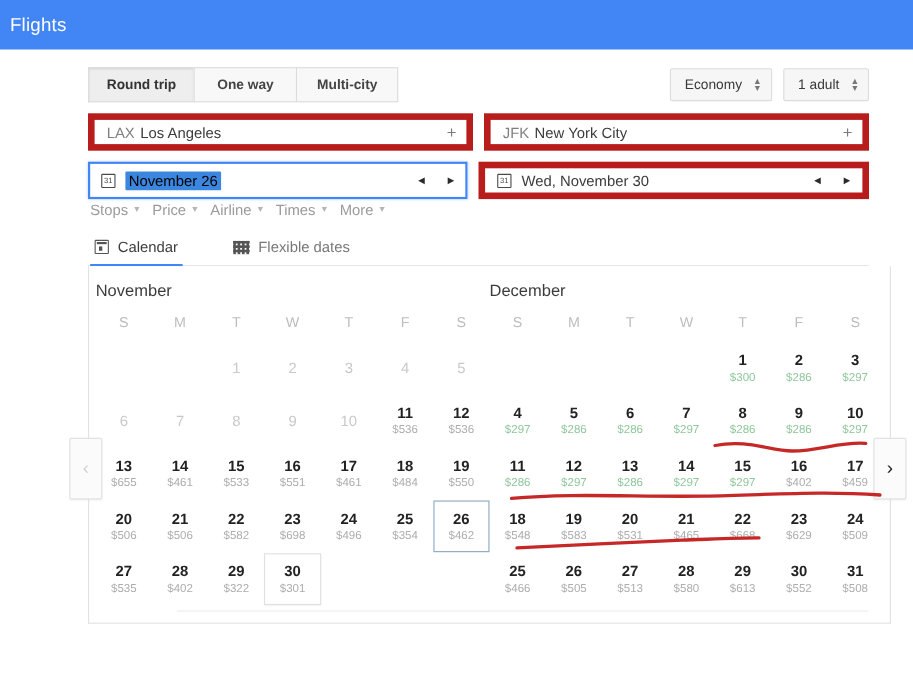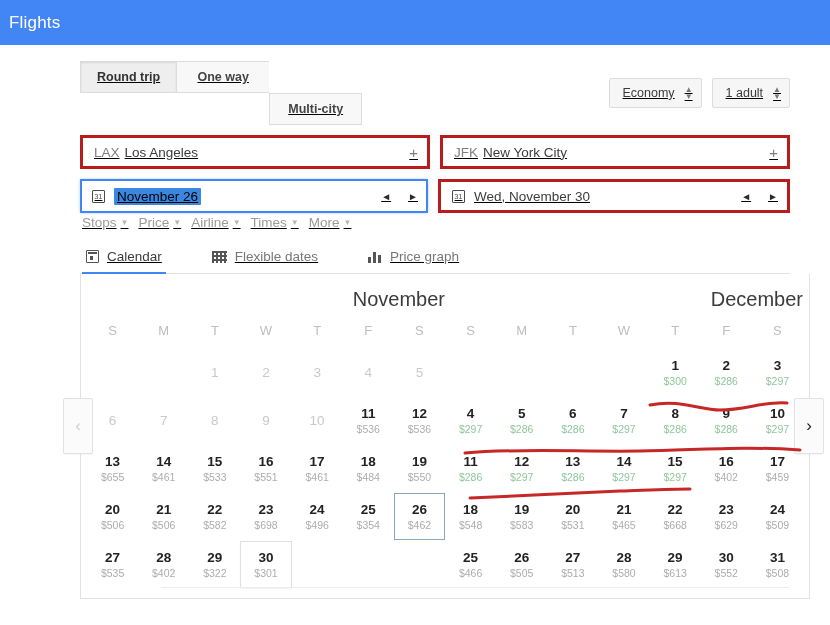--- a/index.html
+++ b/index.html
@@ -16,50 +16,50 @@
     height: 45px; background: #4285f4;
     display: flex; align-items: center;
     padding-left: 9px; box-sizing: border-box;
   }
   .topbar .brand {
     color: #ffffff; font-size: 17px; letter-spacing: .2px;
   }
 
   
   .searchwrap { position: relative; padding: 16px 20px 0 20px; }
-  .searchcard { position: relative; margin-left: 60px; margin-right: 20px; text-decoration: underline; }
+  .searchcard { position: relative; margin-left: 60px; margin-right: 20px; }
 
   .triprow { display: flex; align-items: center; justify-content: space-between; }
 
   .segbtns { display: flex; }
   .segbtn {
     height: 32px; min-width: 93px; padding: 0 16px;
     background: #f8f8f8; border: 1px solid #dcdcdc; border-right: none;
     font-size: 12.5px; color: #444; font-weight: bold;
     display: flex; align-items: center; justify-content: center;
     box-sizing: border-box; cursor: pointer;
   }
-  .segbtn:last-child { border-right: 1px solid #dcdcdc; margin-top: 32px; }
+  .segbtn:last-child { border-right: 1px solid #dcdcdc; }
   .segbtn.active { background: #eeeeee; color: #333; box-shadow: inset 0 1px 2px rgba(0,0,0,.10); }
 
   .pickers { display: flex; gap: 10px; }
   .picker {
     height: 30px; background: #f6f6f6; border: 1px solid #dcdcdc;
     border-radius: 2px; display: flex; align-items: center;
     padding: 0 8px 0 13px; font-size: 12.5px; color: #3a3a3a;
     box-sizing: border-box; cursor: pointer; gap: 10px;
   }
   .spin { display: flex; flex-direction: column; line-height: 0; color: #777; }
   .spin i { font-style: normal; font-size: 8px; line-height: 7px; }
 
   
   .inputrow { display: flex; margin-top: 10px; }
   .field {
     flex: 1 1 0; height: 34px;
-    background: #fff; border: 3px solid #b91c1c;
+    background: #fff; border: 6px solid #b91c1c;
     display: flex; align-items: center;
     padding: 0 9px 0 11px; box-sizing: border-box;
     font-size: 13.5px; color: #3c3c3c;
   }
   .field + .field { margin-left: 10px; }
   .field .plus { margin-left: auto; color: #7b7b7b; font-size: 15px; cursor: pointer; }
   .origin-code { color: #808080; margin-right: 5px; }
 
   .field.datefield { position: relative; }
   .field.datefield.focused {
@@ -122,21 +122,21 @@
   
   .calpanel {
     position: relative; margin: 0 20px 0 80px;
     border: 1px solid #e2e2e2; border-top: none;
     background: #fff; height: 325px; box-sizing: border-box;
     padding: 10px 6px 0 6px;
   }
   .months { display: flex; }
   .month { width: 50%; }
   .monthname {
-    text-align: right; font-size: 20px; color: #3c3c3c;
+    text-align: left; font-size: 15px; color: #3c3c3c;
     padding: 4px 0 12px 0;
   }
   .dow { display: grid; grid-template-columns: repeat(7, 1fr); }
   .dow div { text-align: center; font-size: 13px; color: #bdbdbd; padding-bottom: 11px; }
   .grid { display: grid; grid-template-columns: repeat(7, 1fr); row-gap: 1px; }
   .cell {
     height: 47px; display: flex; flex-direction: column;
     align-items: center; justify-content: center;
     box-sizing: border-box; border: 1px solid transparent; cursor: pointer;
   }
@@ -241,28 +241,20 @@
       </div>
 
       <div class="tabs">
         <div class="tab active">
           <span class="ico-cal"></span>
           <span>Calendar</span>
         </div>
         <div class="tab">
           <span class="ico-grid"></span>
           <span>Flexible dates</span>
-        </div>
-        <div class="tab">
-          <span class="ico-bars">
-              <i style="height:6px"></i>
-              <i style="height:11px"></i>
-              <i style="height:8px"></i>
-            </span>
-          <span>Price graph</span>
         </div>
       </div>
 
     </div>
   </div>
 
   <div class="calpanel">
     <div class="months" id="months-host">
         <div class="month">
           <div class="monthname">November</div>

